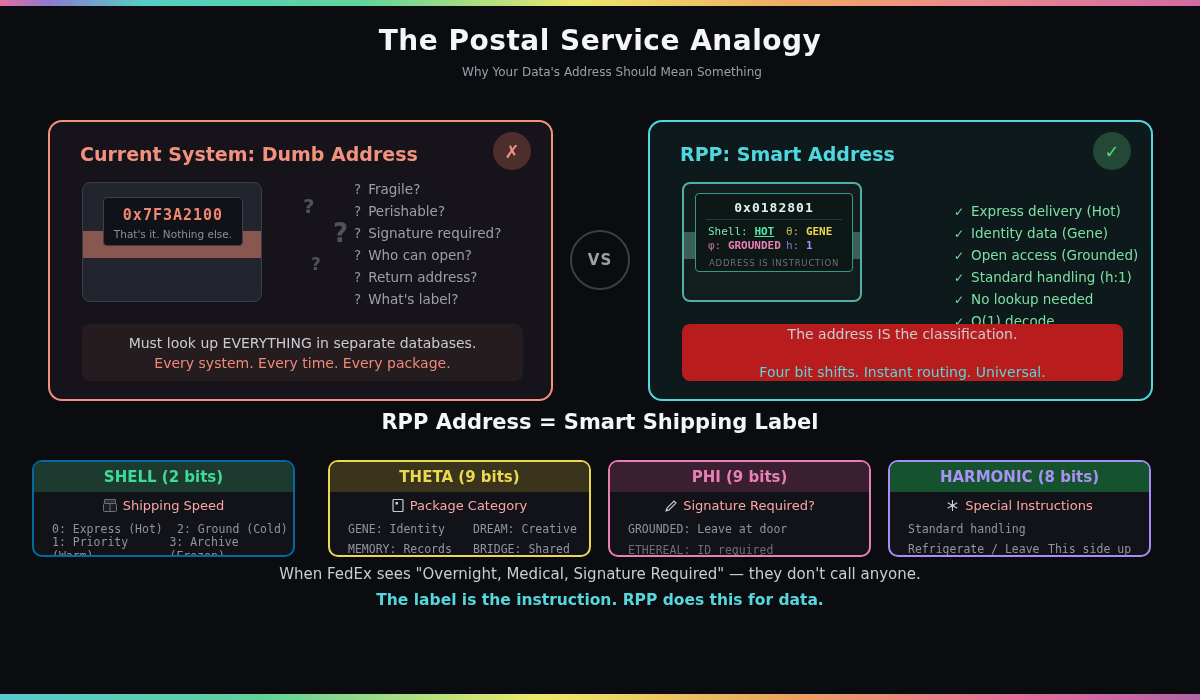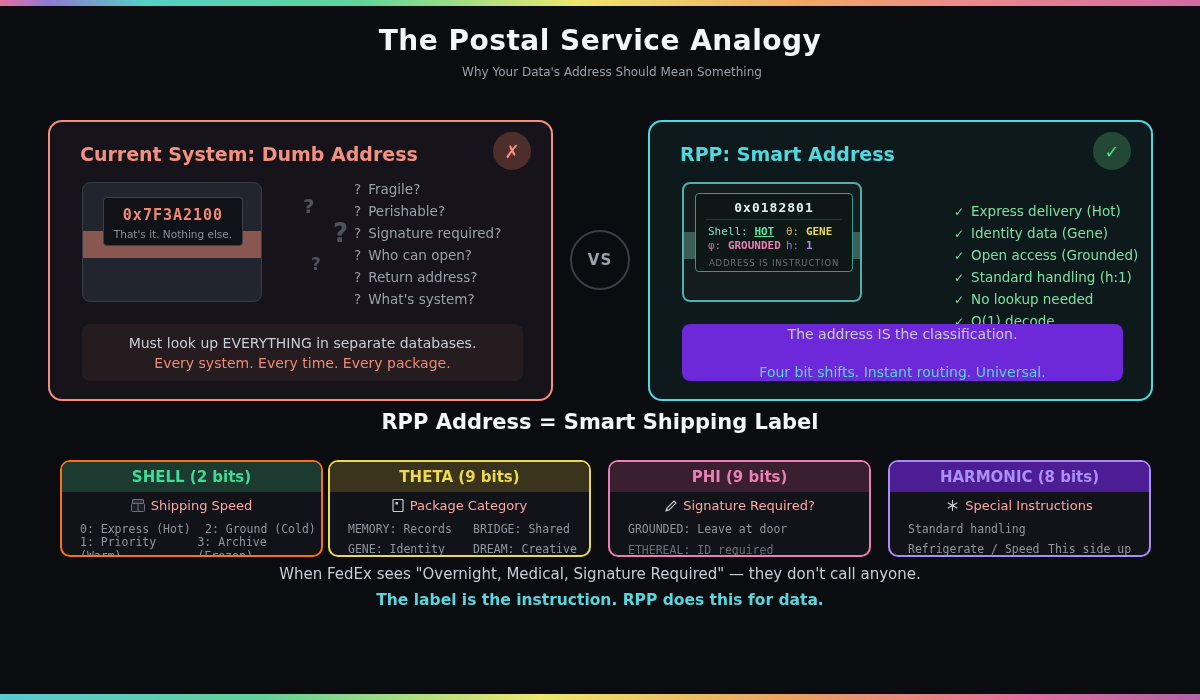--- a/index.html
+++ b/index.html
@@ -73,44 +73,44 @@
   .ghost3 { left:261px; top:132px; font-size:17px; }
 
   .clist { position:absolute; left:304px; top:49px;margin-top:32px; }
   .c-row { height:22px; font-size:13.5px; color:#7ce0a2; }
   .c-mark { margin-right:7px; font-size:12px; }
 
   .panel-foot { position:absolute; left:32px; top:202px; width:441px; height:57px;
     border-radius:8px; display:flex; flex-direction:column; justify-content:center;
     align-items:center; gap:4px; text-align:center; }
   .foot-dumb { background:#241c1f; }
-  .foot-smart { background:#6d28d9;gap:22px; }
+  .foot-smart { background:#b91c1c;gap:22px; }
   .foot-l1 { font-size:14px; color:#c9cdd3; }
   .panel-left  .foot-l2 { font-size:14px; color:#ef8a77; }
   .panel-right .foot-l2 { font-size:14px; color:#55d7dd; }
 
   .vs { position:absolute; left:570px; top:230px; width:60px; height:60px; border-radius:50%;
     border:2px solid #3a3e45; background:#0b0c10; display:flex; align-items:center;
     justify-content:center; font-size:15px; font-weight:bold; color:#9ba1a9; letter-spacing:1px; }
 
   .section-heading { position:absolute; top:410px; left:0; width:100%; text-align:center;
     font-size:21px; font-weight:bold; color:#f3f5f7; }
 
   .card { position:absolute; top:460px; width:263px; height:97px; border-radius:10px;
     background:#121318; overflow:hidden; }
-  .card-1 { left:60px;  border:2px solid #f97316; }
+  .card-1 { left:32px;  border:2px solid #0369a1; }
   .card-2 { left:328px; border:2px solid #ecd94f; }
   .card-3 { left:608px; border:2px solid #ea7fb5; }
   .card-4 { left:888px; border:2px solid #a98df7; }
   .card-head { height:30px; display:flex; align-items:center; justify-content:center;
     font-size:15px; font-weight:bold; }
   .card-1 .card-head { background:#1c3a2f; color:#3ddc97; }
   .card-2 .card-head { background:#3a341d; color:#ecd94f; }
   .card-3 .card-head { background:#3a1f30; color:#ea7fb5; }
-  .card-4 .card-head { background:#4c1d95; color:#ab90f5;text-align:center; }
+  .card-4 .card-head { background:#14532d; color:#ab90f5;text-align:center; }
   .card-sub { margin-top:6px; text-align:center; font-size:13px; color:#fca5a5;
     display:flex; align-items:center; justify-content:center; gap:6px; }
   .card-sub svg { display:block; }
   .card-rows { position:relative; margin-top:6px; font-family:"DejaVu Sans Mono", monospace;
     font-size:11.5px; color:#8f959d; }
   .cr { display:flex; padding-left:18px; height:20px; align-items:center; }
   .cr .cell-l { width:125px; }
   .cr4 .cell-l { width:140px; }
   .overlap-wrap { position:relative; height:20px; }
   .ov { position:absolute; left:18px; white-space:nowrap; }
@@ -148,21 +148,21 @@
     <span class="ghost ghost1">?</span>
     <span class="ghost ghost2">?</span>
     <span class="ghost ghost3">?</span>
 
     <div class="qlist">
       <div class="q-row"><span class="q-mark">?</span><span>Fragile?</span></div>
       <div class="q-row"><span class="q-mark">?</span><span>Perishable?</span></div>
       <div class="q-row"><span class="q-mark">?</span><span>Signature required?</span></div>
       <div class="q-row"><span class="q-mark">?</span><span>Who can open?</span></div>
       <div class="q-row"><span class="q-mark">?</span><span>Return address?</span></div>
-      <div class="q-row"><span class="q-mark">?</span><span>What's system?</span></div>
+      <div class="q-row"><span class="q-mark">?</span><span>What's label?</span></div>
     </div>
 
     <div class="panel-foot foot-dumb">
       <div class="foot-l1">Must look up EVERYTHING in separate databases.</div>
       <div class="foot-l2">Every system. Every time. Every package.</div>
     </div>
   </div>
 
   <div class="vs">
     <span>VS</span>
@@ -245,26 +245,26 @@
       <span>
           <svg width="12" height="13" viewBox="0 0 12 13">
             <rect x="1" y="0.5" width="10" height="12" rx="1" fill="none" stroke="#c8ccd2" stroke-width="1.2"></rect>
             <rect x="3.5" y="3" width="2.5" height="2.5" fill="#c8ccd2"></rect>
           </svg>
         </span>
       <span>Package Category</span>
     </div>
     <div class="card-rows">
       <div class="cr">
+          <span class="cell-l">GENE: Identity</span>
+          <span>DREAM: Creative</span>
+        </div>
+      <div class="cr">
           <span class="cell-l">MEMORY: Records</span>
           <span>BRIDGE: Shared</span>
-        </div>
-      <div class="cr">
-          <span class="cell-l">GENE: Identity</span>
-          <span>DREAM: Creative</span>
         </div>
     </div>
   </div>
 
   <div class="card card-3">
     <div class="card-head">
         <span>PHI (9 bits)</span>
       </div>
     <div class="card-sub">
       <span>
@@ -301,21 +301,21 @@
             <circle cx="6.5" cy="6.5" r="1.6" fill="#c8ccd2"></circle>
           </svg>
         </span>
       <span>Special Instructions</span>
     </div>
     <div class="card-rows">
       <div class="cr cr4">
           <span>Standard handling</span>
         </div>
       <div class="cr cr4">
-          <span class="cell-l">Refrigerate / Speed</span>
+          <span class="cell-l">Refrigerate / Leave</span>
           <span>This side up</span>
         </div>
     </div>
   </div>
 
   <div class="fedex-line">When FedEx sees "Overnight, Medical, Signature Required" — they don't call anyone.</div>
   <div class="conclusion-line">The label is the instruction. RPP does this for data.</div>
 
   <div class="grad-bar grad-bottom"></div>
 </div>

